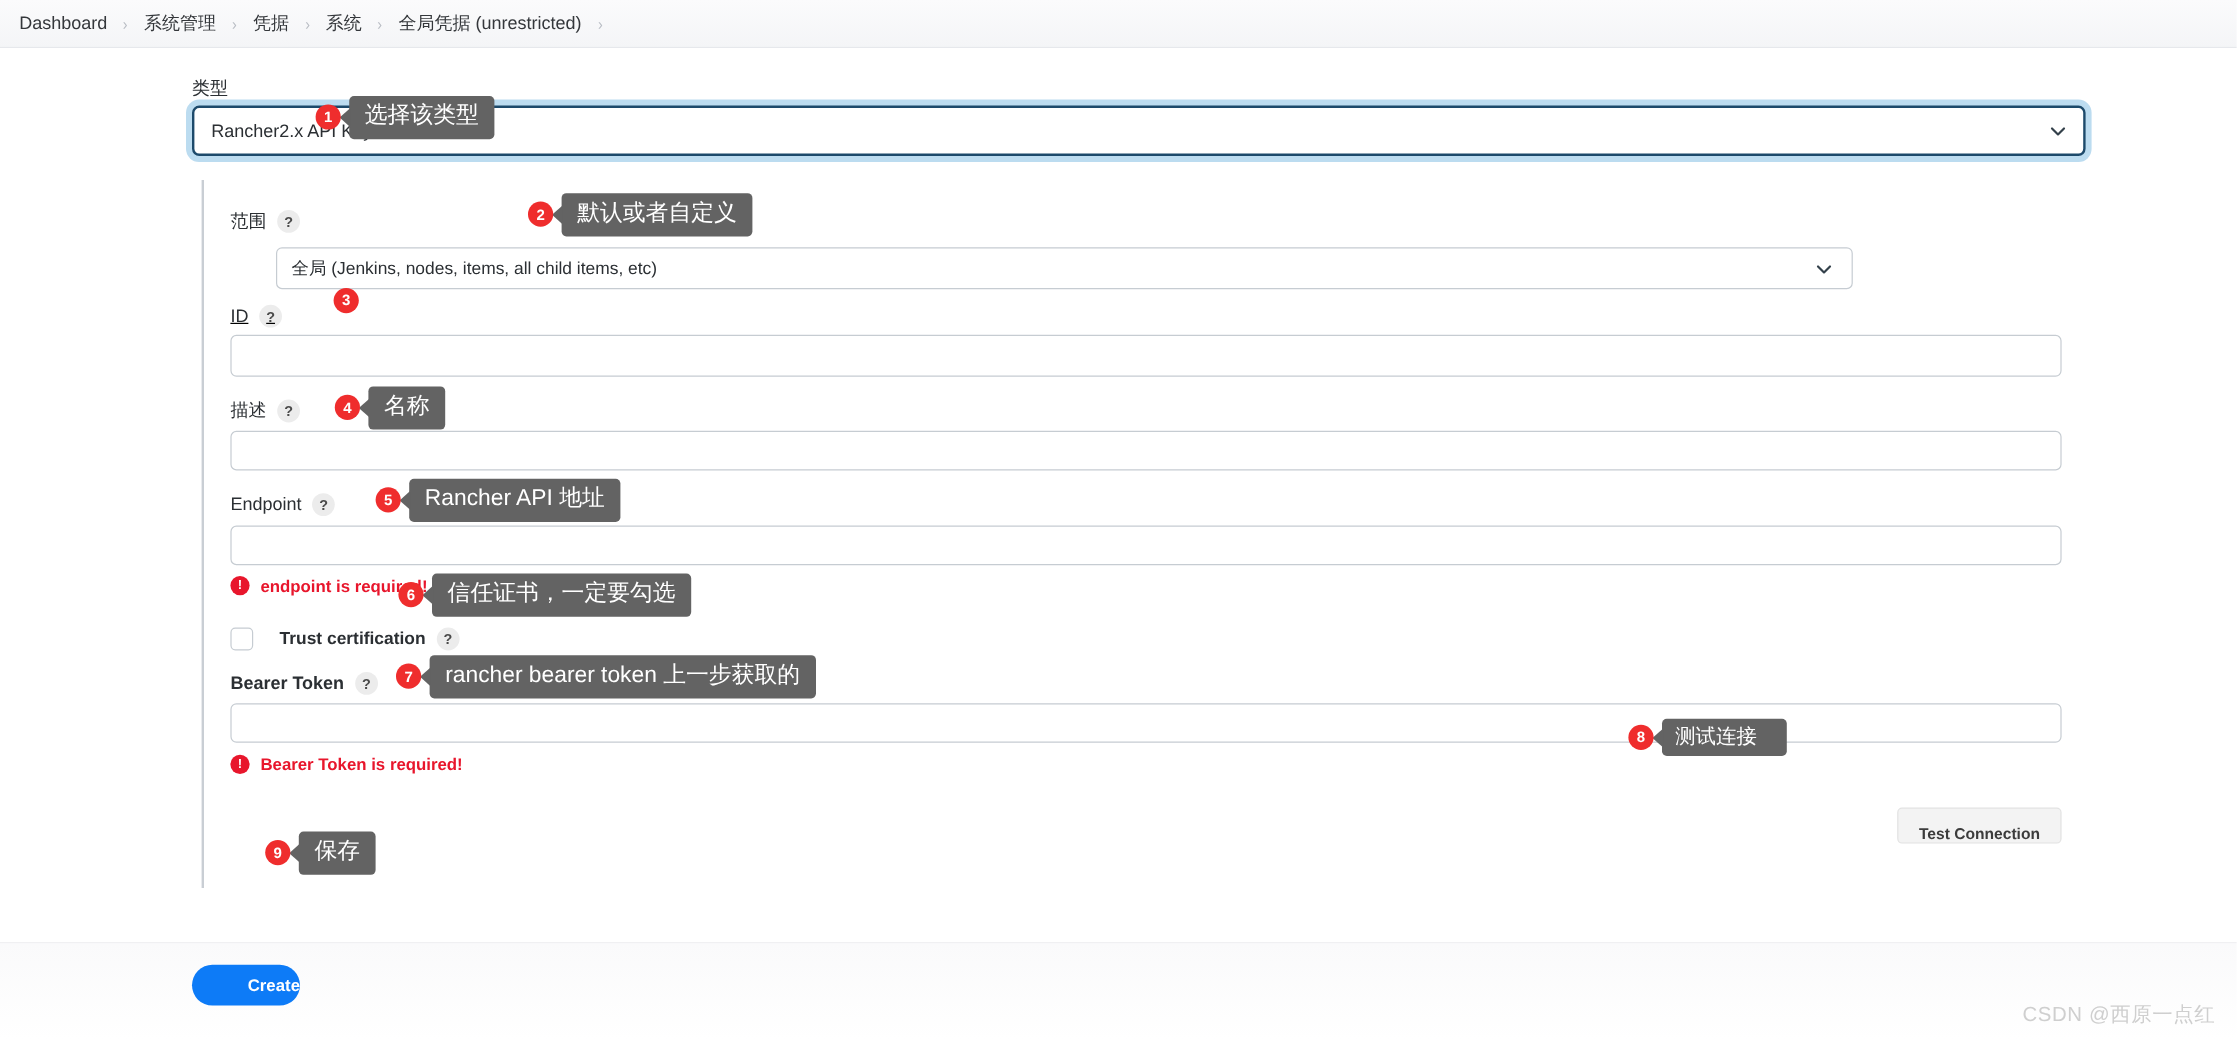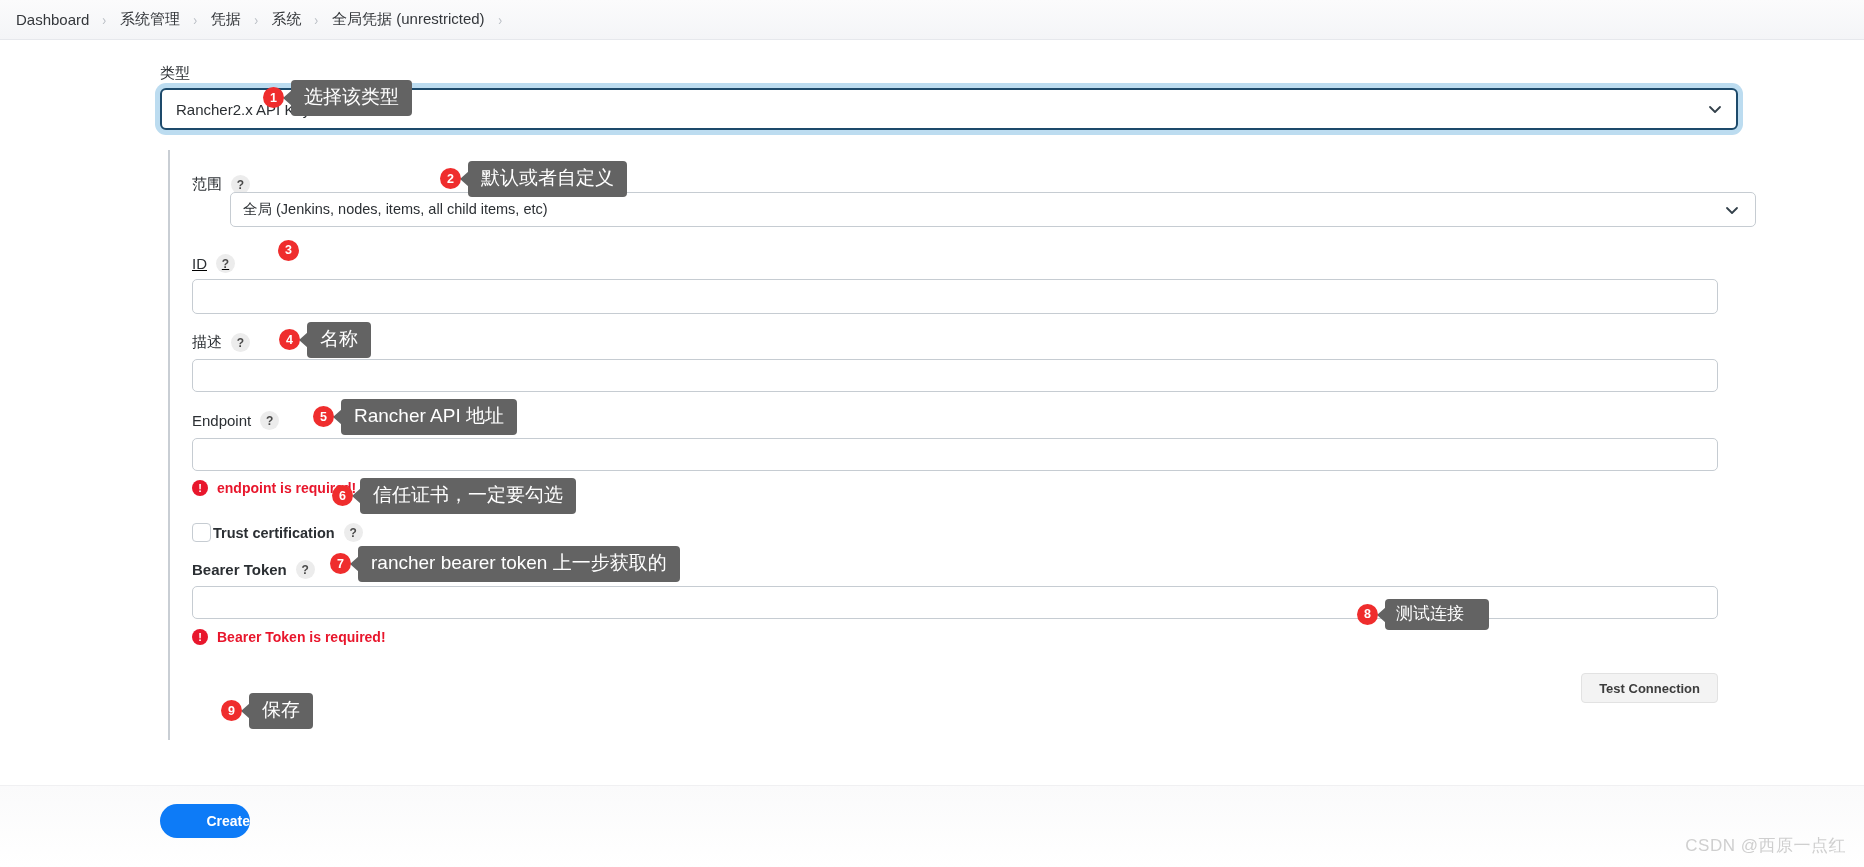--- a/index.html
+++ b/index.html
@@ -106,35 +106,35 @@
   }
   .err-icon {
     width:16px; height:16px; border-radius:50%;
     background:#e8162c; color:#fff;
     font-size:11px; font-weight:bold;
     display:flex; align-items:center; justify-content:center;
     line-height:1;
     flex:none;
   }
 
-  .cb-row { display:flex; align-items:center; gap:2px; }
+  .cb-row { display:flex; align-items:center; gap:22px; }
   .cb-box {
     width: 19px; height: 19px; border:1px solid #c6ccd2; border-radius:4px;
     background:#fff; cursor:pointer; flex:none;
   }
   .cb-label { font-size:14.5px; color:#2b2f33; font-weight:600; display:flex; align-items:center; gap:9px;}
 
   .test-conn-btn {
     position:absolute; right:0; top:0;
     height: 30px;
     padding: 0 17px;
     background:#f3f3f3;
     border: 1px solid #e2e2e2;
     border-radius: 4px;
-    display:flex; align-items:center; justify-content:center;
+    display:flex; align-items:flex-end; justify-content:center;
     font-size: 13px; color:#3c3c3c; font-weight:600;
     cursor:pointer;
     margin-left:25px;
   }
 
   
   .footer {
     position:absolute; left:0; top:785px; width:1864px; height:82px;
     background: linear-gradient(to bottom, #fafafb 0%, #ffffff 100%);
     border-top: 1px solid #f0f0f2;
@@ -218,21 +218,21 @@
     </div>
 
     <div class="sub-panel">
 
       <div class="sub-row" style="left:22px; top:25px;">
         <div class="field-label">
           <span>范围</span>
           <span class="help-badge">?</span>
         </div>
       </div>
-      <div class="sub-row sel-input" style="left:22px; top:42px; width:1526px;">
+      <div class="sub-row sel-input" style="left:22px; top:56px; width:1314px;">
         <span class="val-cn">全局 (Jenkins, nodes, items, all child items, etc)</span>
         <span class="chev">
           <svg width="14" height="14" viewBox="0 0 14 14">
               <path d="M2 5 L7 10 L12 5" fill="none" stroke="#33404a" stroke-width="1.8" stroke-linecap="round" stroke-linejoin="round"></path>
             </svg>
         </span>
       </div>
 
       <div class="sub-row" style="left:22px; top:104px;text-decoration:underline;">
         <div class="field-label">

